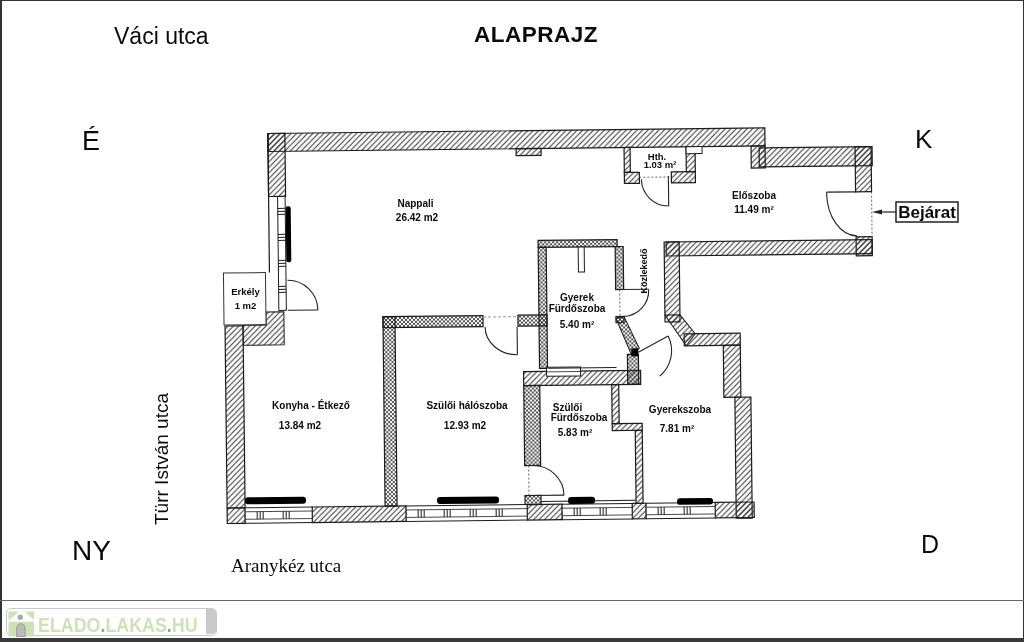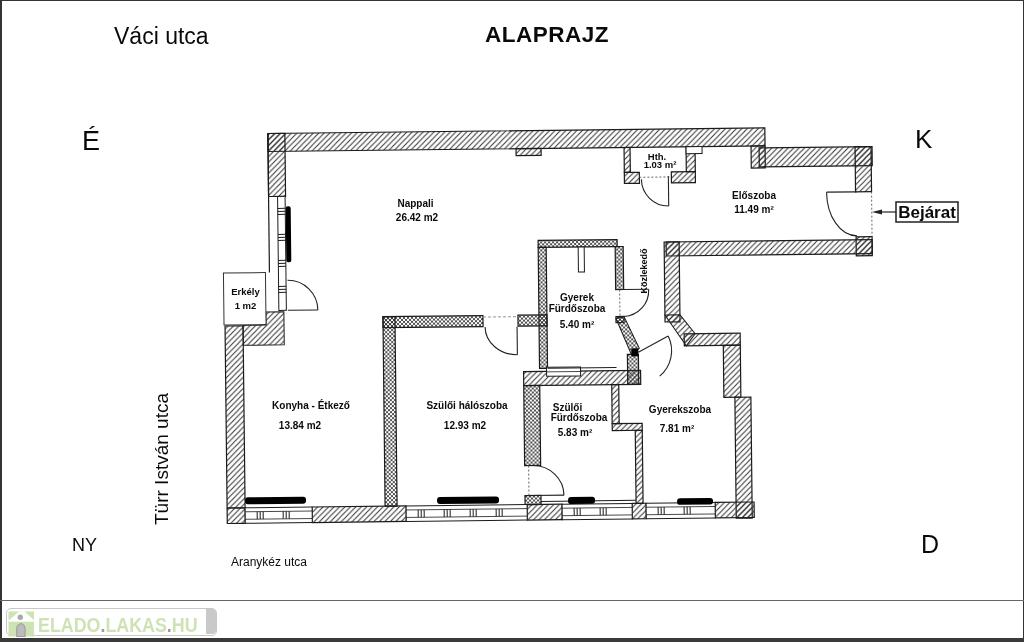--- a/index.html
+++ b/index.html
@@ -10,27 +10,27 @@
 .footer-bar{position:absolute;left:0;top:636.5px;width:1024px;height:5.5px;background:#3a3a3a;}
 .logo{position:absolute;left:6px;top:607px;width:211px;height:28px;background:#fff;border:1.5px solid #c8c8c8;border-radius:5px;box-sizing:border-box;}
 .logo .tab{position:absolute;right:0;top:0;width:10px;height:25px;background:#c9c9c9;border-radius:0 4px 4px 0;}
 .logo-text{position:absolute;left:38px;top:611.5px;font-size:20.5px;font-weight:bold;color:#cde3b4;letter-spacing:0px;transform:scaleX(0.87);transform-origin:0 0;}
 .logo-text .d{color:#9b9b9b;}
 </style></head>
 <body>
 <div class="brd" style="left:0;top:0;width:1.5px;height:642px;"></div>
 <div class="brd" style="right:0;top:0;width:1.5px;height:642px;"></div>
 <div class="t" style="left:114px;top:21.5px;font-size:23px;">Váci utca</div>
-<div class="t" style="left:474px;top:20.5px;font-size:22.5px;font-weight:bold;letter-spacing:0.5px;margin-left:11px;">ALAPRAJZ</div>
+<div class="t" style="left:474px;top:20.5px;font-size:22.5px;font-weight:bold;letter-spacing:0.5px;">ALAPRAJZ</div>
 <div class="t" style="left:82px;top:124.5px;font-size:27px;">É</div>
 <div class="t" style="left:915px;top:122.5px;font-size:26px;">K</div>
-<div class="t" style="left:72px;top:533.5px;font-size:18px;">NY</div>
+<div class="t" style="left:72px;top:533.5px;font-size:28px;">NY</div>
 <div class="t" style="left:921px;top:529px;font-size:25px;">D</div>
 <div class="t" style="left:162px;top:458px;font-size:19px;transform:translate(-50%,-50%) rotate(-90deg);">Türr István utca</div>
-<div class="t" style="left:231px;top:553.5px;font-size:12px;">Aranykéz utca</div>
+<div class="t" style="left:231px;top:553.5px;font-size:19px;font-family:Liberation Serif, serif;">Aranykéz utca</div>
 <div id="svgwrap"><svg width="1024" height="642" viewBox="0 0 1024 642" font-family="Liberation Sans, sans-serif">
 <defs>
 <pattern id="h1" width="5.5" height="5.5" patternUnits="userSpaceOnUse">
 <path d="M-1,1 L1,-1 M0,5.5 L5.5,0 M4.5,6.5 L6.5,4.5" stroke="#333" stroke-width="1.05" fill="none"></path>
 </pattern>
 <pattern id="h2" width="4" height="4" patternUnits="userSpaceOnUse">
 <path d="M0,4 L4,0 M0,0 L4,4" stroke="#333" stroke-width="0.85" fill="none"></path>
 </pattern>
 </defs>
 <g transform="rotate(-0.65 490 320)">

